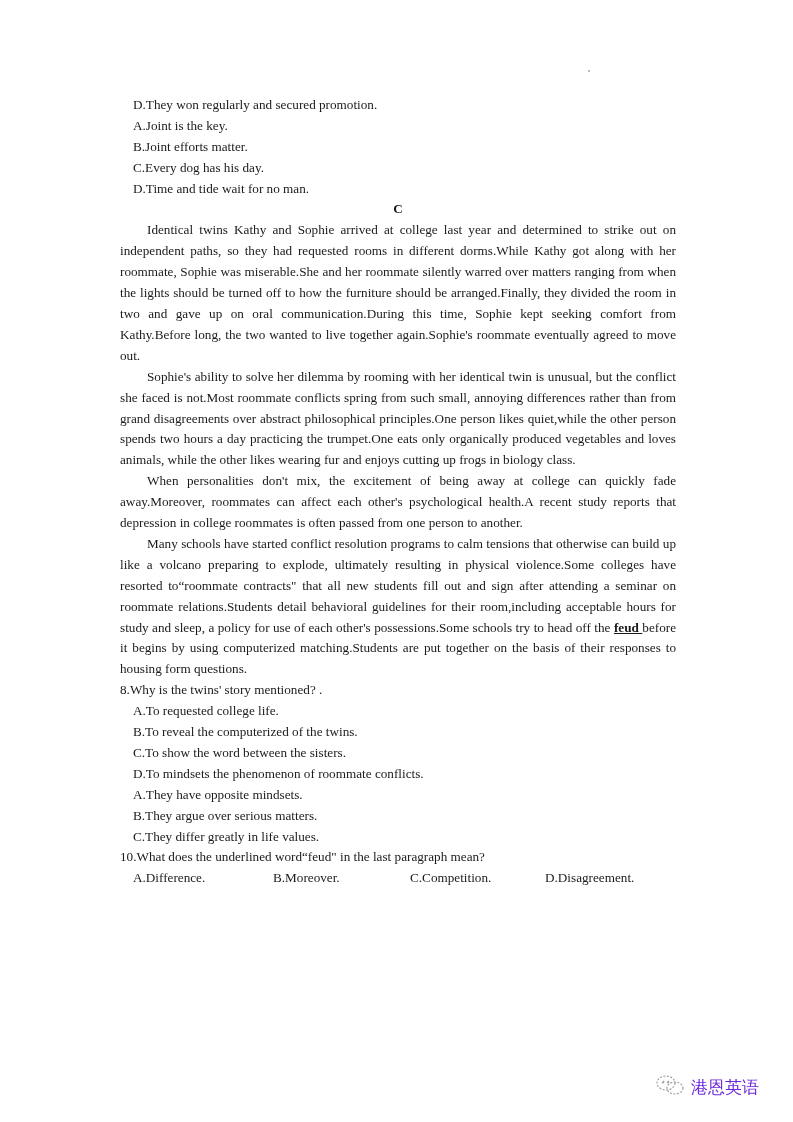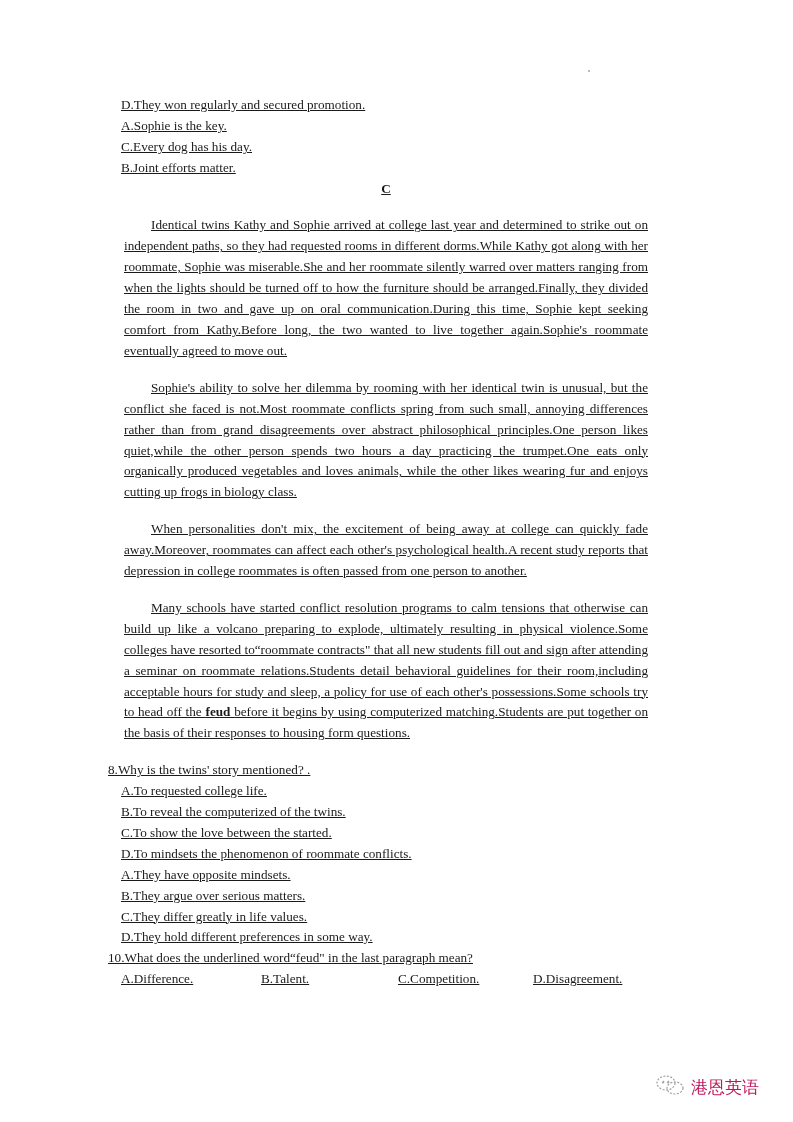--- a/index.html
+++ b/index.html
@@ -1,73 +1,73 @@
 <!DOCTYPE html>
 <html><head>
 <meta charset="utf-8">
 <style>
   html, body { margin: 0; padding: 0; background: #ffffff; }
   body {
     width: 793px; height: 1122px; position: relative; overflow: hidden;
     font-family: "Liberation Serif", "DejaVu Serif", serif;
     color: #1a1a1a; font-size: 13.2px;
   }
-  .page { position: absolute; left: 108px; top: 95px; width: 556px; text-decoration: underline; }
+  .page { position: absolute; left: 120px; top: 95px; width: 556px; }
   .line { height: 20.9px; line-height: 20.9px; white-space: nowrap; }
   .q { padding-left: 0; }
   .opt { padding-left: 13px; }
   .sec { text-align: center; font-weight: bold; }
-  .para { text-align: justify; line-height: 20.9px; margin: 16px; }
+  .para { text-align: justify; line-height: 20.9px; margin: 0; }
   .para .indent { display: inline-block; width: 27px; }
   .feud { font-weight: bold; text-decoration: underline; }
   .opts-row { display: flex; padding-left: 13px; height: 20.9px; line-height: 20.9px; }
   .opts-row span { display: inline-block; }
   .opts-row span:nth-child(1) { width: 140px; }
   .opts-row span:nth-child(2) { width: 137px; }
   .opts-row span:nth-child(3) { width: 135px; }
   .watermark {
     position: absolute; left: 655px; top: 1074px; display: flex; align-items: center;
-    gap: 6px; color: #be185d; font-family: "DejaVu Sans", sans-serif; font-size: 17px;
+    gap: 6px; color: #6d28d9; font-family: "DejaVu Sans", sans-serif; font-size: 17px;
   }
   .dot { position: absolute; left: 588px; top: 70px; width: 2px; height: 2px; background: #bbb; }
 </style>
 </head>
 <body>
 
 <div class="dot"></div>
 
 <div class="page">
   <div class="line opt">D.They won regularly and secured promotion.</div>
 
-  <div class="line opt">A.Sophie is the key.</div>
+  <div class="line opt">A.Joint is the key.</div>
+  <div class="line opt">B.Joint efforts matter.</div>
   <div class="line opt">C.Every dog has his day.</div>
-  <div class="line opt">B.Joint efforts matter.</div>
+  <div class="line opt">D.Time and tide wait for no man.</div>
 
   <div class="line sec">C</div>
 
   <p class="para"><span class="indent"></span><span>Identical twins Kathy and Sophie arrived at college last year and determined to strike out on independent paths, so they had requested rooms in different dorms.While Kathy got along with her roommate, Sophie was miserable.She and her roommate silently warred over matters ranging from when the lights should be turned off to how the furniture should be arranged.Finally, they divided the room in two and gave up on oral communication.During this time, Sophie kept seeking comfort from Kathy.Before long, the two wanted to live together again.Sophie's roommate eventually agreed to move out.</span></p>
   <p class="para"><span class="indent"></span><span>Sophie's ability to solve her dilemma by rooming with her identical twin is unusual, but the conflict she faced is not.Most roommate conflicts spring from such small, annoying differences rather than from grand disagreements over abstract philosophical principles.One person likes quiet,while the other person spends two hours a day practicing the trumpet.One eats only organically produced vegetables and loves animals, while the other likes wearing fur and enjoys cutting up frogs in biology class.</span></p>
   <p class="para"><span class="indent"></span><span>When personalities don't mix, the excitement of being away at college can quickly fade away.Moreover, roommates can affect each other's psychological health.A recent study reports that depression in college roommates is often passed from one person to another.</span></p>
   <p class="para"><span class="indent"></span><span>Many schools have started conflict resolution programs to calm tensions that otherwise can build up like a volcano preparing to explode, ultimately resulting in physical violence.Some colleges have resorted to“roommate contracts" that all new students fill out and sign after attending a seminar on roommate relations.Students detail behavioral guidelines for their room,including acceptable hours for study and sleep, a policy for use of each other's possessions.Some schools try to head off the </span><span class="feud">feud </span><span>before it begins by using computerized matching.Students are put together on the basis of their responses to housing form questions.</span></p>
 
   <div class="line q">8.Why is the twins' story mentioned? .</div>
   <div class="line opt">A.To requested college life.</div>
   <div class="line opt">B.To reveal the computerized of the twins.</div>
-  <div class="line opt">C.To show the love between the started.</div>
+  <div class="line opt">C.To show the word between the sisters.</div>
   <div class="line opt">D.To mindsets the phenomenon of roommate conflicts.</div>
 
   <div class="line opt">A.They have opposite mindsets.</div>
   <div class="line opt">B.They argue over serious matters.</div>
   <div class="line opt">C.They differ greatly in life values.</div>
-  <div class="line opt">D.They hold different preferences in some way.</div>
 
   <div class="line q">10.What does the underlined word“feud" in the last paragraph mean?</div>
   <div class="opts-row">
     <span>A.Difference.</span>
-    <span>B.Talent.</span>
+    <span>B.Moreover.</span>
     <span>C.Competition.</span>
     <span>D.Disagreement.</span>
   </div>
 </div>
 
 <div class="watermark">
   <span>
     <svg width="30" height="22" viewBox="0 0 30 22" fill="none" stroke="#a0a0a0" stroke-width="1.2" stroke-dasharray="2 1.5">
       <ellipse cx="11" cy="9" rx="9" ry="7"></ellipse>
       <ellipse cx="20" cy="14" rx="8" ry="6"></ellipse>

